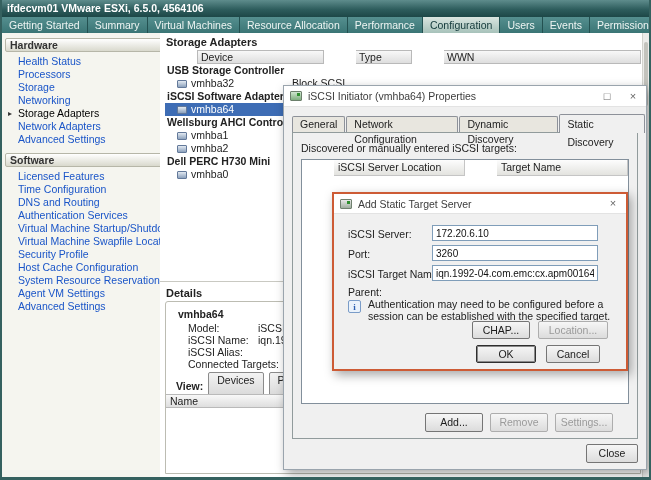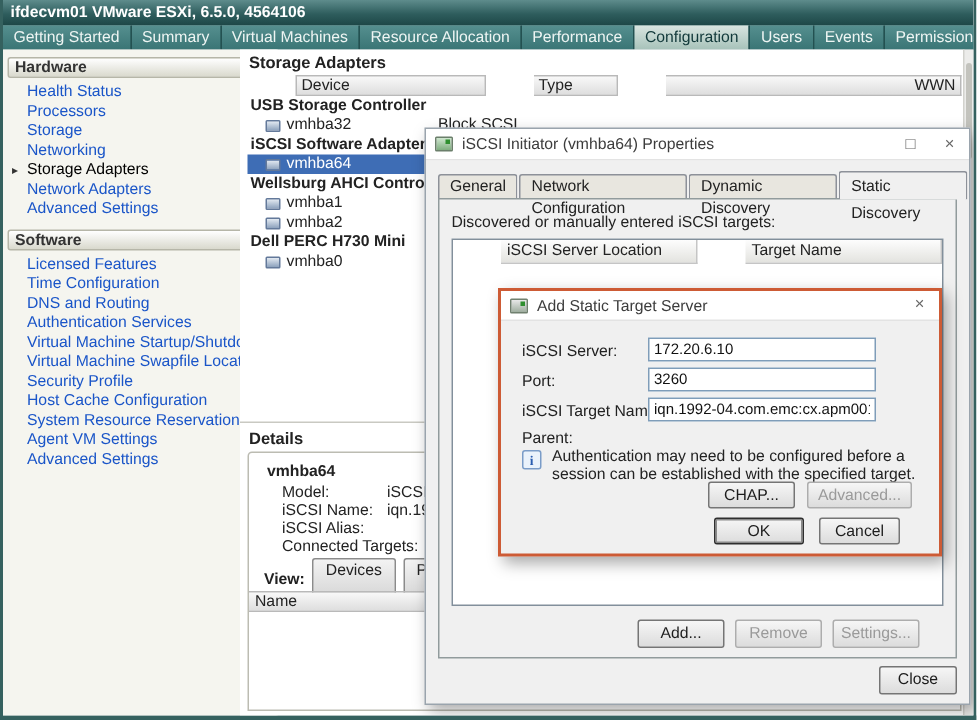--- a/index.html
+++ b/index.html
@@ -30,21 +30,21 @@
   .side-item .sel-arrow { position:absolute; left:6px; top:0; color:#333; font-size:8px; line-height:13px; }
 
   
   #main { position:absolute; left:158px; top:33px; right:7px; bottom:0; background:#fff; overflow:hidden; }
   #main-title { position:absolute; left:6px; top:3px; font-weight:bold; font-size:11px; }
   #adapter-table { position:absolute; left:5px; right:1px; top:17px; }
   .thead { display:flex; height:14px; }
   .th { background:linear-gradient(#f8f8f8,#dedede); border:1px solid #b9b9b9; border-left:none;
     padding:0 3px; font-size:10.5px; line-height:12px; color:#222;margin-left:32px; }
   .th:first-child { border-left:1px solid #b9b9b9; }
-  .th.c-dev { width:127px; } .th.c-type { width:56px; } .th.c-wwn { flex:1;text-align:right; }
+  .th.c-dev { width:127px; } .th.c-type { width:56px; } .th.c-wwn { flex:1; }
   .drow { display:flex; height:13px; line-height:13px; font-size:10.5px; align-items:center; }
   .drow .cell { overflow:hidden; white-space:nowrap; }
   .cell.c-dev { width:127px; padding-left:12px; display:flex; align-items:center; }
   .cell.c-type { width:56px; } .cell.c-wwn { flex:1; }
   .drow.group { font-weight:bold; padding-left:2px; }
   .drow.sel { background:#3e6db5; color:#fff; }
   .adp-icon { display:inline-block; width:10px; height:8px; margin-right:4px; flex:none;
     background:linear-gradient(#e2e9f1,#8da2bd); border:1px solid #63799a; border-radius:1px; }
 
   #list-sep { position:absolute; left:0; right:0; top:248px; border-top:1px solid #c9c9c2; }
@@ -100,21 +100,21 @@
   .prop-btns { position:absolute; right:24px; bottom:6px; display:flex; gap:7px; }
   .prop-btns .btn { width:58px; height:19px; }
   #prop-close { position:absolute; right:8px; bottom:6px; width:52px; height:19px; }
 
   
   #add-dialog { position:absolute; left:330px; top:192px; width:296px; height:179px; background:#f0f0f0;
     border:2px solid #cd5b35; box-shadow:3px 4px 10px rgba(0,0,0,0.35); z-index:20; }
   #add-dialog .dlg-titlebar { height:20px; }
   #add-dialog .dlg-icon { background:linear-gradient(#e8e8e8,#9fae9f); border-color:#70806f; }
   .fld-label { position:absolute; left:14px; font-size:10.5px; white-space:nowrap; }
-  .fld-input { position:absolute; left:98px; width:152px; height:16px; font-family:"Liberation Sans",sans-serif;
+  .fld-input { position:absolute; left:98px; width:166px; height:16px; font-family:"Liberation Sans",sans-serif;
     font-size:10px; padding:1px 3px; border:1px solid #7f9db9; background:#fff; color:#111; }
   #info-icon { position:absolute; left:14px; top:106px; width:13px; height:13px; border:1px solid #7a9cc8;
     border-radius:2px; background:#eaf2fb; color:#2a5db0; font-size:9px; font-weight:bold; text-align:center;
     line-height:12px; font-family:"Liberation Serif",serif; }
   #info-text { position:absolute; left:34px; top:104px; width:248px; font-size:10.5px; line-height:12px; color:#222; }
   #chap-btn { position:absolute; left:138px; top:127px; width:58px; height:18px; }
   #adv-btn  { position:absolute; left:204px; top:127px; width:70px; height:18px; }
   #ok-btn   { position:absolute; left:142px; top:151px; width:60px; height:18px;
     border:1px solid #2f2f2f; box-shadow:inset 0 0 0 1px #8a8a8a; }
   #cancel-btn { position:absolute; left:212px; top:151px; width:54px; height:18px; }
@@ -311,18 +311,18 @@
 
     <span class="fld-label" style="top:74px;">iSCSI Target Name:</span>
     <input class="fld-input" style="top: 71px;" value="iqn.1992-04.com.emc:cx.apm00164104953.a2">
 
     <span class="fld-label" style="top:92px;">Parent:</span>
 
     <div id="info-icon">i</div>
     <div id="info-text">Authentication may need to be configured before a session can be established with the specified target.</div>
 
     <span class="btn" id="chap-btn">CHAP...</span>
-    <span class="btn disabled" id="adv-btn">Advanced...</span>
+    <span class="btn disabled" id="adv-btn">Location...</span>
     <span class="btn" id="ok-btn">OK</span>
     <span class="btn" id="cancel-btn">Cancel</span>
   </div>
 
 </div>
 
 </body></html>

